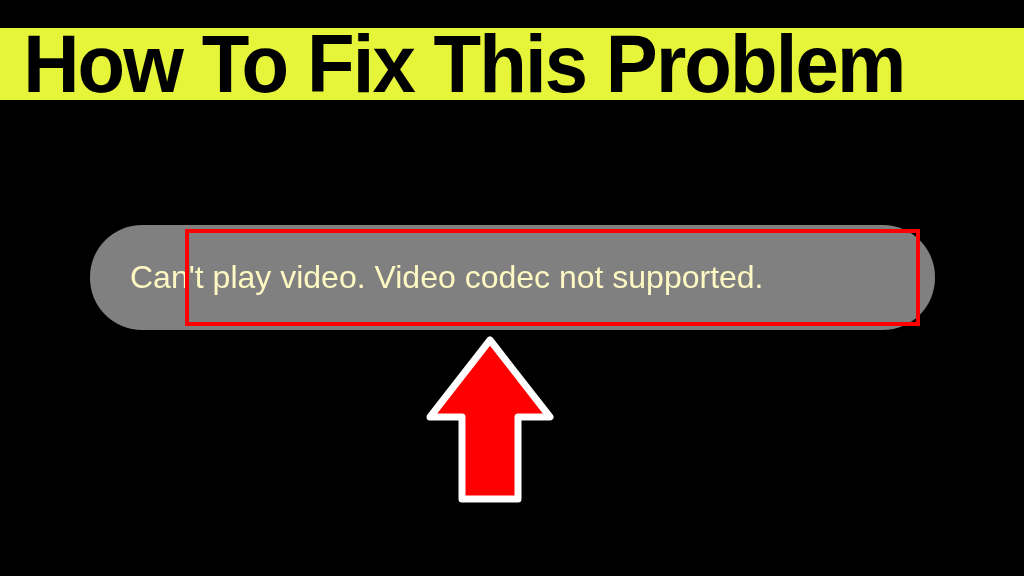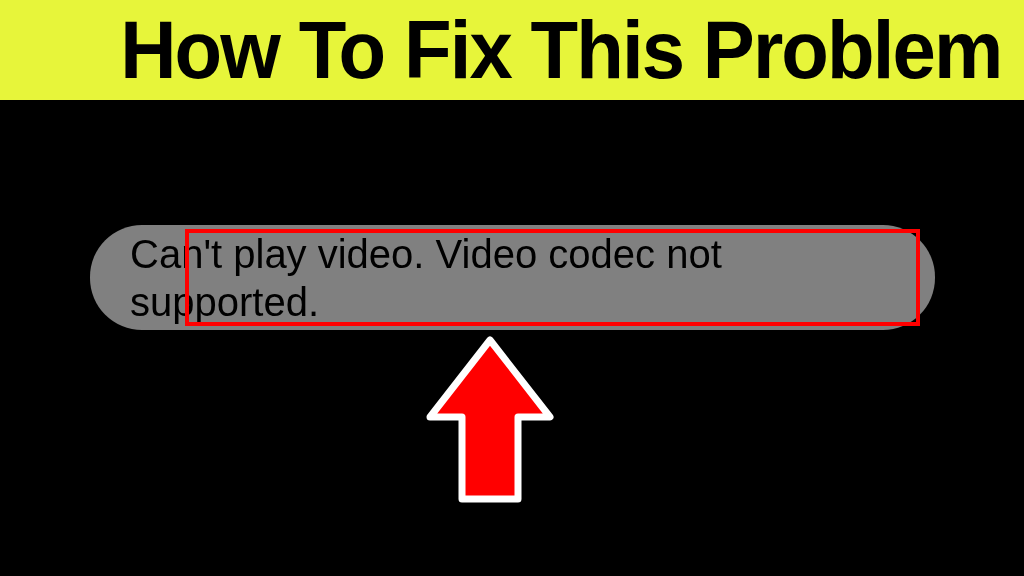--- a/index.html
+++ b/index.html
@@ -10,25 +10,26 @@
     body {
       width: 1024px;
       height: 576px;
       background: #000000;
       font-family: Arial, Helvetica, sans-serif;
       position: relative;
       overflow: hidden;
     }
     .title-banner {
       width: 100%;
-      height: 100px;
+      height: 72px;
       background: #e7f53a;
       display: flex;
       align-items: center;
-      justify-content: flex-end;
+      justify-content: flex-start;
+      margin-top: 28px;
     }
     .title-text {
       color: #000000;
       font-size: 82px;
       font-weight: 900;
       letter-spacing: -2px;
       font-family: Arial, Helvetica, sans-serif;
       transform: scaleX(0.95);
     }
     .toast-container {
@@ -51,22 +52,22 @@
       position: absolute;
       top: 4px;
       left: 95px;
       width: 735px;
       height: 97px;
       border: 4px solid #ff0000;
       border-radius: 0;
       pointer-events: none;
     }
     .toast-message {
-      color: #000000;
-      font-size: 40px;
+      color: #fef9c3;
+      font-size: 32px;
       font-weight: 400;
       line-height: 1.2;
       font-family: Arial, Helvetica, sans-serif;
     }
     .arrow-container {
       position: absolute;
       top: 332px;
       left: 420px;
       width: 140px;
       height: 175px;

